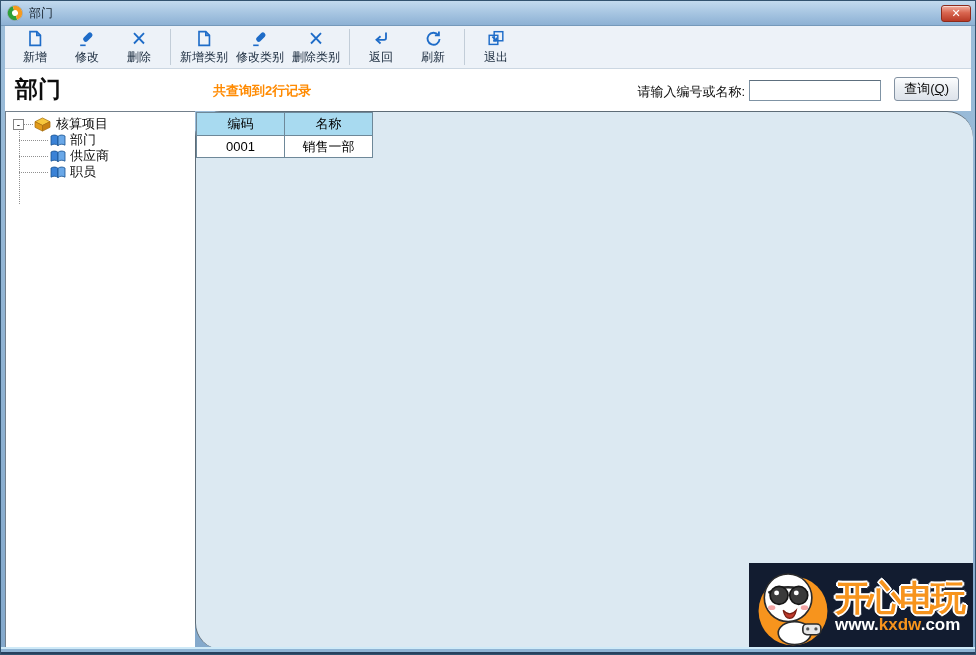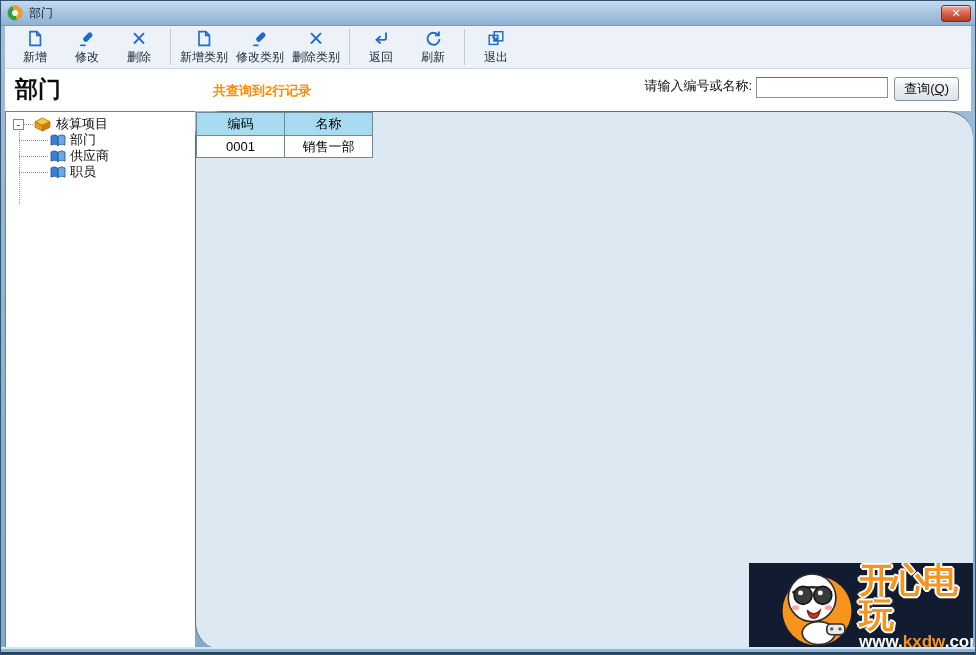--- a/index.html
+++ b/index.html
@@ -27,26 +27,26 @@
   .tb-btn { display:flex; flex-direction:column; align-items:center; justify-content:center;
             min-width:52px; height:41px; padding:0 4px; gap:1px; cursor:pointer;
             font-size:12px; color:#16273a; }
   .tb-btn svg { display:block; }
   .tb-sep { width:1px; height:36px; background:#c2cdd8; margin:0 5px; }
 
   
   .headerband { position:absolute; top:68px; left:4px; right:4px; height:42px; background:#fff; }
   .page-title { position:absolute; left:10px; top:5px; font-size:23px; font-weight:bold; color:#0d0d0d; }
   .record-count { position:absolute; left:208px; top:13px; font-size:13px; font-weight:bold; color:#ff8a00; }
-  .search-group { position:absolute; right:12px; top:8px; display:flex; align-items:flex-start;
+  .search-group { position:absolute; right:12px; top:8px; display:flex; align-items:flex-end;
                   font-size:13px; color:#0d0d0d; }
   .search-input { width:132px; height:21px; margin-left:4px; border:1px solid #7f93a4;
                   border-top-color:#5d6f7e; padding:1px 4px; font-size:13px;
                   font-family:"Liberation Sans",sans-serif; }
-  .query-btn { margin-left:6px; height:24px; padding:0 9px; font-size:13px; color:#0d0d0d;
+  .query-btn { margin-left:13px; height:24px; padding:0 9px; font-size:13px; color:#0d0d0d;
                background:linear-gradient(#fcfdfe,#ebeff3 45%,#dde3eb);
                border:1px solid #8392a2; border-radius:3px; cursor:pointer;
                font-family:"Liberation Sans",sans-serif; }
   .query-btn .key { text-decoration:underline; }
 
   
   .treepanel { position:absolute; left:4px; top:110px; width:190px; height:538px;
                background:#fff; border:1px solid #73808c; border-right:none;
                font-size:13px; color:#0d0d0d; }
   .tree { position:relative; padding-top:4px; }
@@ -67,21 +67,21 @@
               background:#dce9f2; border-left:1px solid #5e6c77; border-top:1px solid #5e6c77;border-radius:26px; }
   table.data { border-collapse:collapse; font-size:13px; color:#000; }
   table.data th { width:88px; height:23px; background:#a8daf0; border:1px solid #6e8899;
                   font-weight:normal; text-align:center; cursor:pointer; }
   table.data td { width:88px; height:22px; background:#fff; border:1px solid #6e8899;
                   padding:0 4px; text-align:center; }
   table.data tr.selected td { background:#2a78d8; color:#fff; border-color:#2a78d8; }
 
   
   .watermark { position:absolute; right:2px; bottom:5px; width:224px; height:86px;
-               background:#121c30; display:flex; align-items:center; overflow:hidden;padding-left:24px; }
+               background:#121c30; display:flex; align-items:center; overflow:hidden; }
   .wm-mascot { flex:0 0 auto; margin-left:2px; }
   .wm-text { margin-left:0; line-height:1; }
   .wm-brand { font-size:35px; font-weight:bold; color:#f7941d; letter-spacing:-3px;
               text-shadow:-2px 0 #fff,2px 0 #fff,0 -2px #fff,0 2px #fff,
                           -1px -1px #fff,1px 1px #fff,-1px 1px #fff,1px -1px #fff; }
   .wm-url { font-size:17px; font-weight:bold; color:#fff; margin-top:1px; letter-spacing:0; }
   .wm-url .domain { color:#f7941d; }
 
   .bottom-edge { position:absolute; left:0; right:0; bottom:0; height:7px;
                  background:linear-gradient(180deg,#cfeaf8 0 2px,#8fb4d4 2px 5px,#27415e 5px 7px); }

